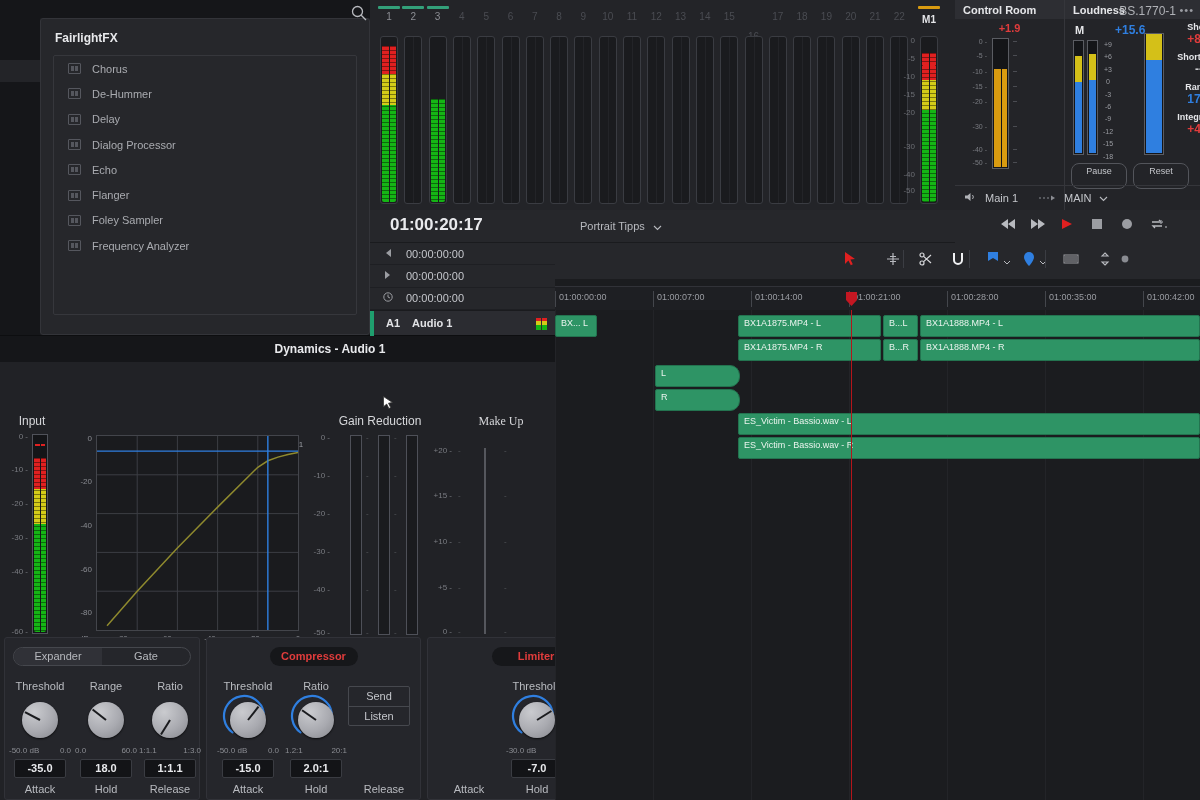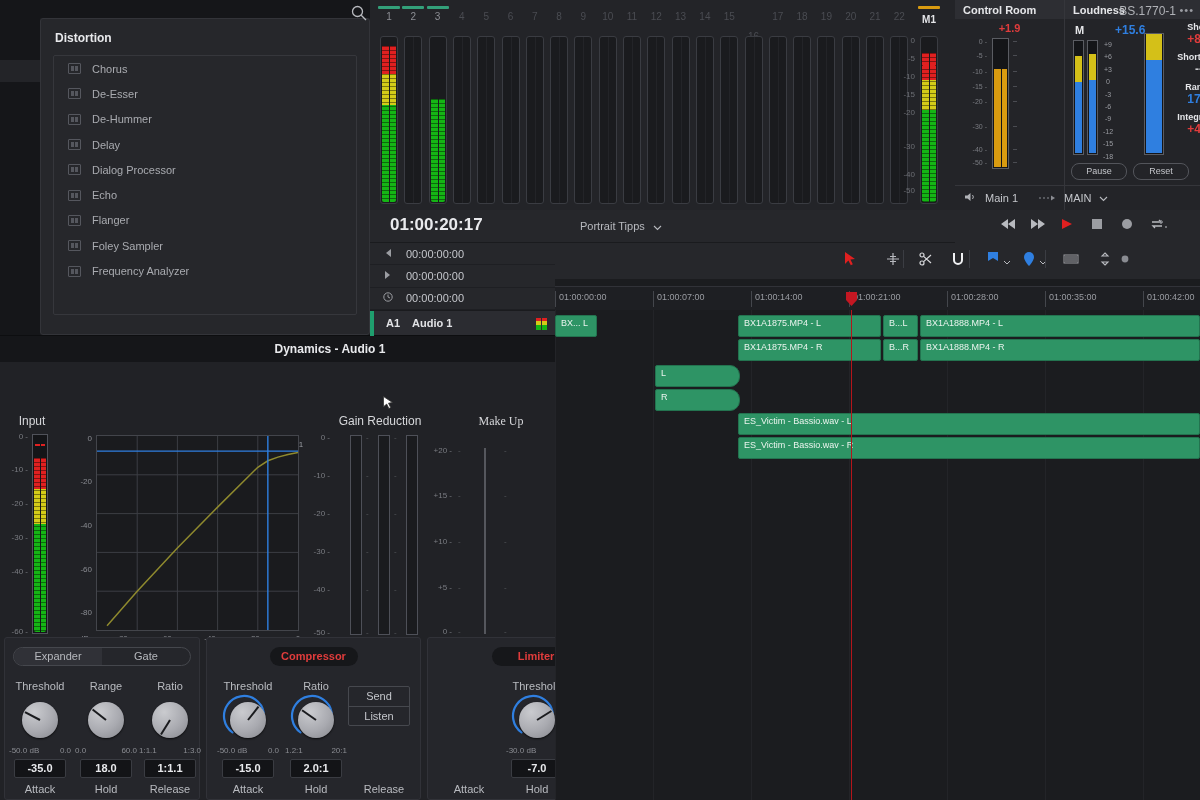--- a/index.html
+++ b/index.html
@@ -188,50 +188,43 @@
 
   .lmeter { position:absolute; border:1px solid #5a5c62; background:#141518; }
   .lmeter span { position:absolute; left:1px; right:1px; bottom:1px; background:#2f7fe0; }
   .lmeter span::after { content:""; position:absolute; left:0; right:0; top:0; height:26px;
       background:#d4c018; }
   #ld-scale { position:absolute; left:1095px; top:30px; width:26px; font-size:7px; color:#9a9ca2; text-align:center; }
   #ld-scale div { position:absolute; width:26px; transform:translateY(-50%); }
   .ldstat { text-align:center; }
   .ldstat .k { font-size:9px; font-weight:bold; color:#e5e6e9; }
   .ldstat .v { font-size:12px; font-weight:bold; }
-  .lbtn { position:absolute; height:17px; border:1px solid #53555b; border-radius:8px;
+  .lbtn { position:absolute; height:26px; border:1px solid #53555b; border-radius:8px;
       text-align:center; line-height:14px; font-size:9px; color:#c4c6cb; }
   #ld-dots { position:absolute; right:6px; top:4px; font-size:11px; color:#9a9ca2; letter-spacing:1px; }
   #ld-std { position:absolute; right:24px; top:4px; font-size:12px; color:#b0b2b7; }
 
   #cursor { position:absolute; left:383px; top:396px; width:11px; height:15px; }
 </style>
 </head>
 <body>
 
 <div class="abs" id="left-dark"></div>
 <div class="abs" id="left-sel"></div>
 <div class="abs" id="top-strip"></div>
 
 <div class="abs" id="fx-panel">
-  <div id="fx-title">Distortion</div>
+  <div id="fx-title">FairlightFX</div>
   <div id="fx-list">
       <div class="fx-item">
         <span class="fx-ico">
           <i></i>
           <i></i>
         </span>
         <span class="fx-label">Chorus</span>
-      </div>
-      <div class="fx-item">
-        <span class="fx-ico">
-          <i></i>
-          <i></i>
-        </span>
-        <span class="fx-label">De-Esser</span>
       </div>
       <div class="fx-item">
         <span class="fx-ico">
           <i></i>
           <i></i>
         </span>
         <span class="fx-label">De-Hummer</span>
       </div>
       <div class="fx-item">
         <span class="fx-ico">

